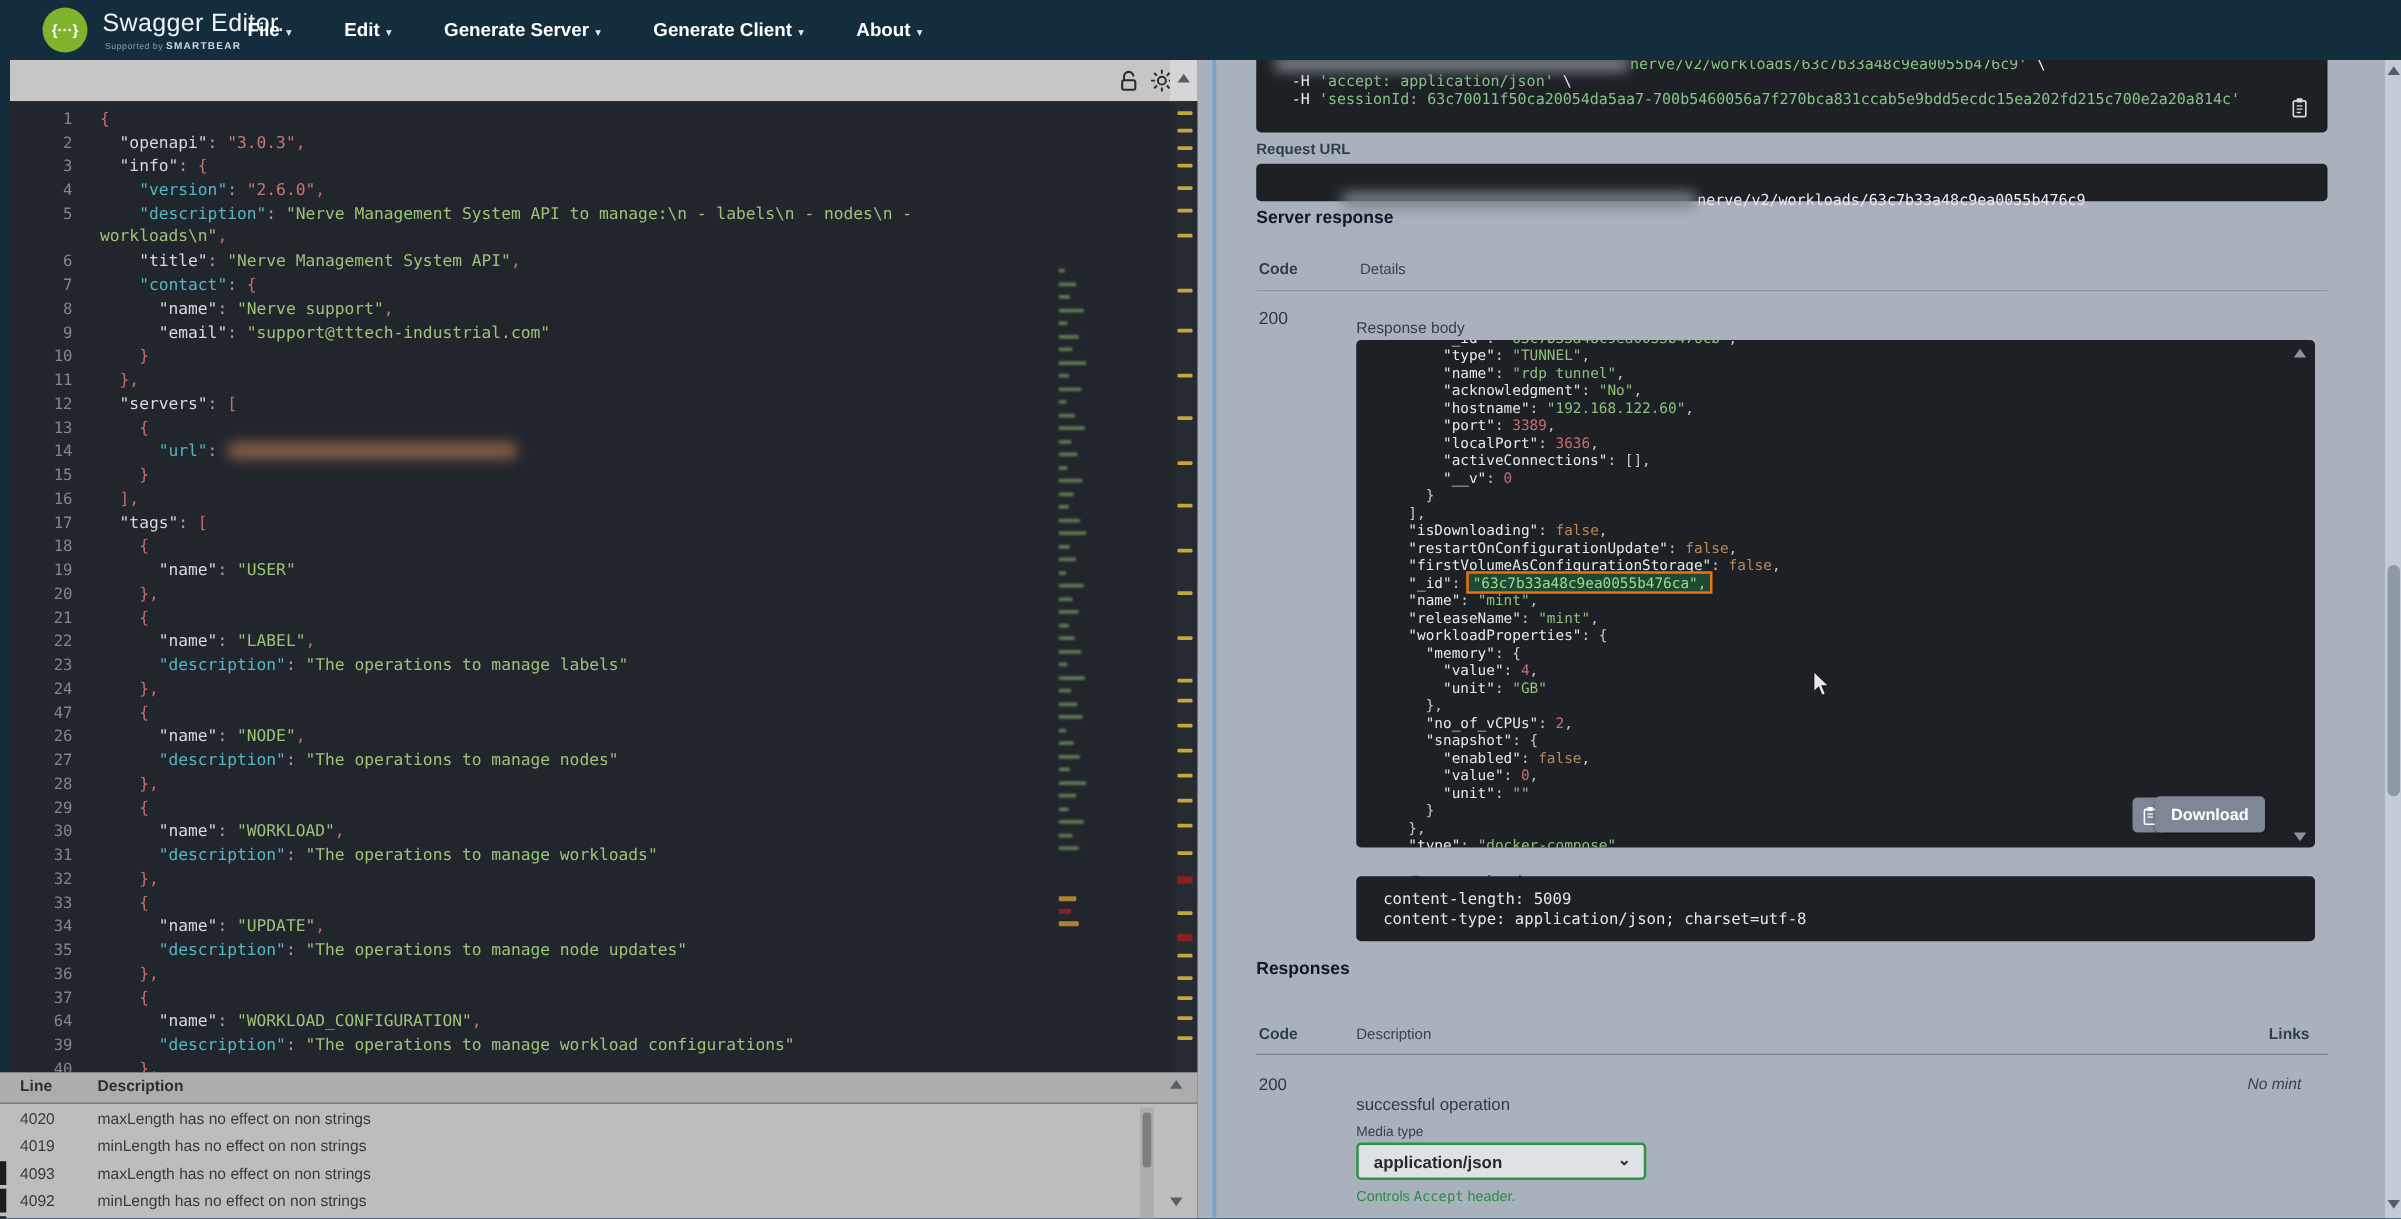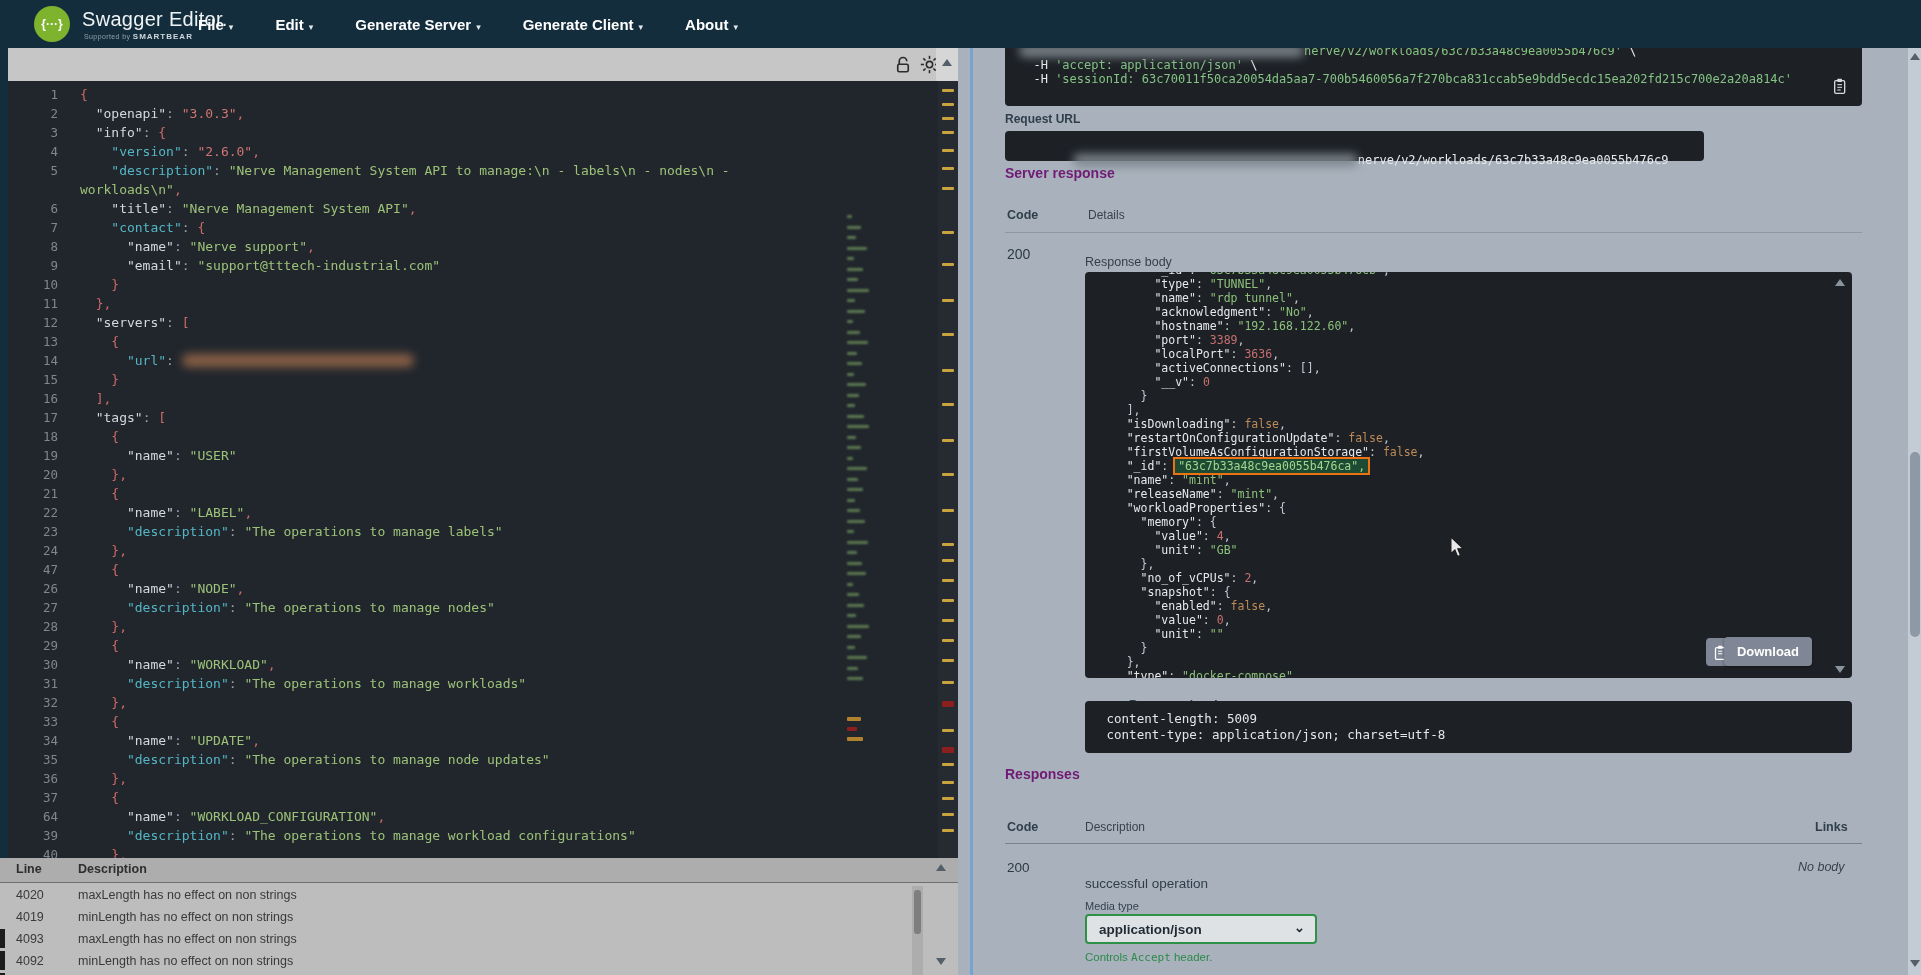--- a/index.html
+++ b/index.html
@@ -36,21 +36,21 @@
   .xrow .xdesc{position:absolute;left:78px;top:4px;}
   .xrow.tick::before{content:"";position:absolute;left:0;top:1px;width:5px;height:19px;background:#1c1c1c;}
   
   #splitline{left:970px;top:48px;width:3px;height:927px;background:#5b9ddb;opacity:.65;}
   #pane{left:958px;top:48px;width:950px;height:927px;background:#a9b2bc;overflow:hidden;}
   .darkbox{position:absolute;background:#1d2126;border-radius:4px;}
   .cline{white-space:pre;font-family:"DejaVu Sans Mono",monospace;font-size:12px;line-height:14px;height:14px;}
   .t-w{color:#e8eaec;} .t-g{color:#84c384;}
   .t-blurgray{display:inline-block;width:285px;height:12px;background:#7b848b;filter:blur(5px);border-radius:6px;vertical-align:-2px;}
   .lbl{position:absolute;font-size:12px;font-weight:bold;color:#2f3e4b;}
-  .sect{position:absolute;font-size:14px;font-weight:bold;color:#701a75;}
+  .sect{position:absolute;font-size:14px;font-weight:bold;color:#0f172a;}
   .hr{position:absolute;height:1px;background:#8e98a2;}
   .brow{white-space:pre;font-family:"DejaVu Sans Mono",monospace;font-size:11.5px;line-height:14px;height:14px;}
   .t-rk{color:#e6e9ec;} .t-rp{color:#c3c9cf;} .t-rs{color:#8cc17a;} .t-rn{color:#c96f6f;} .t-rb{color:#bd8a58;}
   .t-hl{color:#a5d68e;background:#1d4a33;outline:2.5px solid #ed7211;padding:0 3px;}
   .brow.clipbot{filter:blur(.6px);}
   .hline{white-space:pre;font-family:"DejaVu Sans Mono",monospace;font-size:12.5px;line-height:16px;color:#e4e7ea;}
   #dlbtn{position:absolute;background:#7f8695;color:#fff;font-weight:bold;font-size:13px;border:none;border-radius:4px;
          padding:7px 13px;cursor:pointer;box-shadow:0 1px 3px rgba(0,0,0,.4);}
   .copybtn{position:absolute;width:28px;height:28px;background:#7f8695;border:none;border-radius:4px;cursor:pointer;
            display:flex;align-items:center;justify-content:center;}
@@ -287,21 +287,21 @@
           <rect x="4" y="5" width="15" height="19" rx="2" fill="none" stroke="#d7dadd" stroke-width="2"></rect>
           <rect x="8" y="2" width="7" height="5" rx="1" fill="#d7dadd"></rect>
           <line x1="8" y1="11" x2="15" y2="11" stroke="#d7dadd" stroke-width="1.6"></line>
           <line x1="8" y1="15" x2="15" y2="15" stroke="#d7dadd" stroke-width="1.6"></line>
           <line x1="8" y1="19" x2="13" y2="19" stroke="#d7dadd" stroke-width="1.6"></line>
         </svg>
       </button>
     </div>
 
     <div class="lbl" style="left:47px;top:64px;">Request URL</div>
-    <div class="darkbox" style="left:47px;top:83px;width:699px;height:30px;">
+    <div class="darkbox" style="left:47px;top:83px;width:857px;height:30px;">
       <div class="cline" style="position:absolute;left:10px;top:8px;">
         <span class="t-blurgray"></span><span class="t-w">nerve/v2/workloads/63c7b33a48c9ea0055b476c9</span>
       </div>
     </div>
 
     <div class="sect" style="left:47px;top:117px;">Server response</div>
     <div class="lbl" style="left:49px;top:160px;font-size:12.5px;">Code</div>
     <div class="lbl" style="left:130px;top:160px;font-weight:normal;color:#39434e;">Details</div>
     <div class="hr" style="left:47px;top:184px;width:857px;"></div>
 
@@ -362,21 +362,21 @@
         </div>
     </div>
 
     <div class="sect" style="left:47px;top:718px;">Responses</div>
     <div class="lbl" style="left:49px;top:772px;font-size:12.5px;">Code</div>
     <div class="lbl" style="left:127px;top:772px;font-weight:normal;color:#39434e;">Description</div>
     <div class="lbl" style="left:857px;top:772px;font-size:12.5px;">Links</div>
     <div class="hr" style="left:47px;top:795px;width:857px;background:#77828d;"></div>
 
     <div style="position:absolute;left:49px;top:812px;font-size:13.5px;color:#2b3945;">200</div>
-    <div style="position:absolute;left:840px;top:812px;font-size:12.5px;font-style:italic;color:#39434e;">No body</div>
+    <div style="position:absolute;left:840px;top:812px;font-size:12.5px;font-style:italic;color:#39434e;">No mint</div>
     <div style="position:absolute;left:127px;top:828px;font-size:13.5px;color:#2f3d49;">successful operation</div>
 
     <div style="position:absolute;left:127px;top:852px;font-size:11px;color:#333f4d;">Media type</div>
     <div id="mselect" style="left:127px;top:866px;">
       <span>application/json</span>
       <span style="position:absolute;right:10px;top:4px;font-size:13px;color:#1f2a33;">⌄</span>
     </div>
     <div id="mhint" style="left:127px;top:903px;">
       <span>Controls </span><span class="acc">Accept</span><span> header.</span>
     </div>

